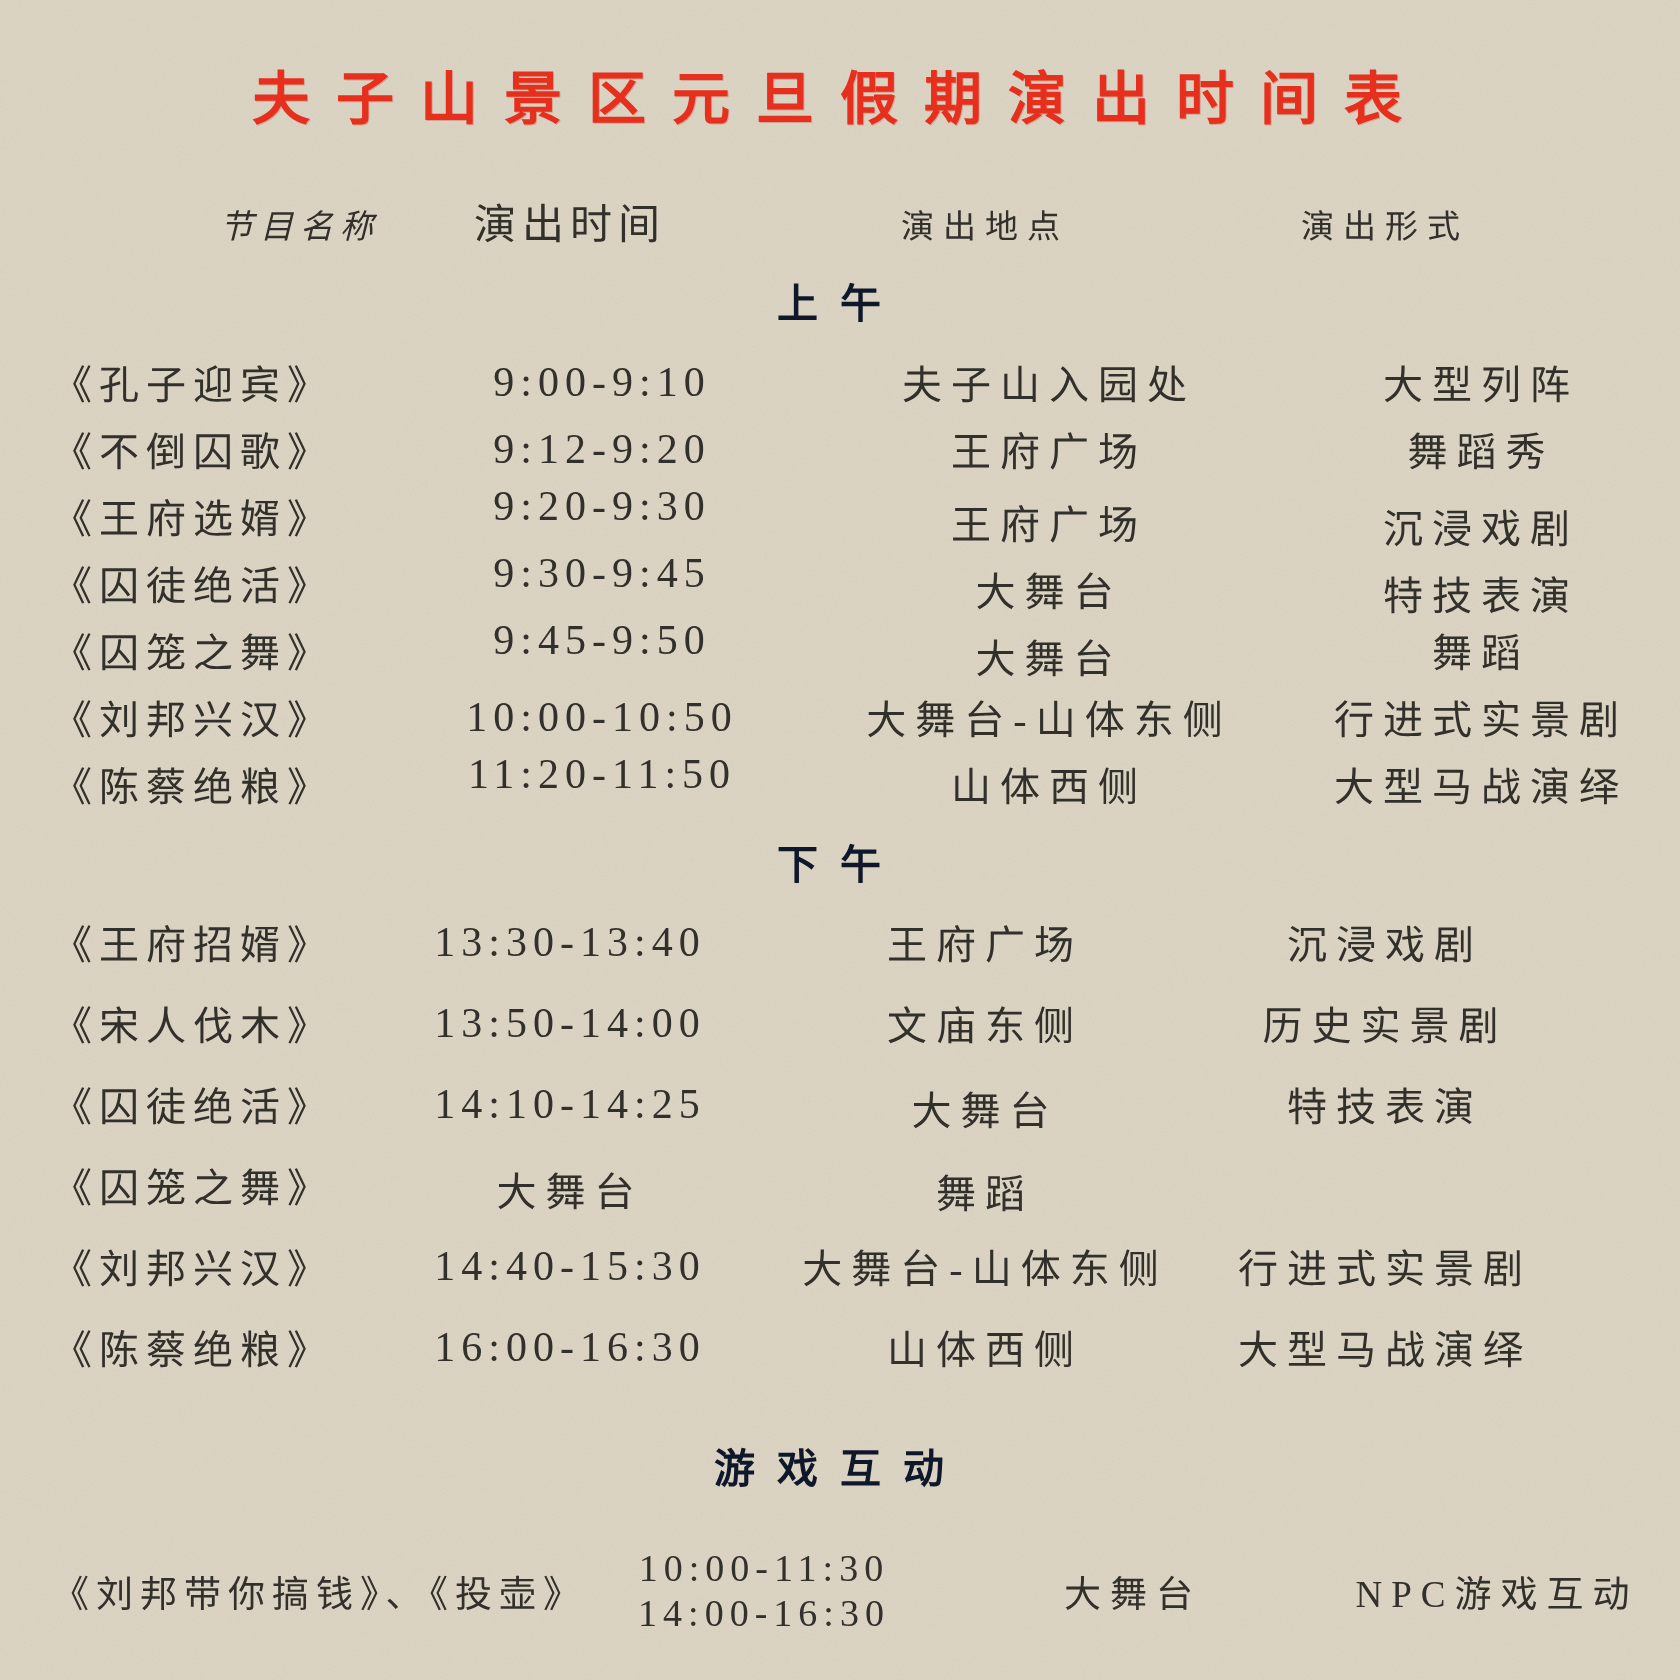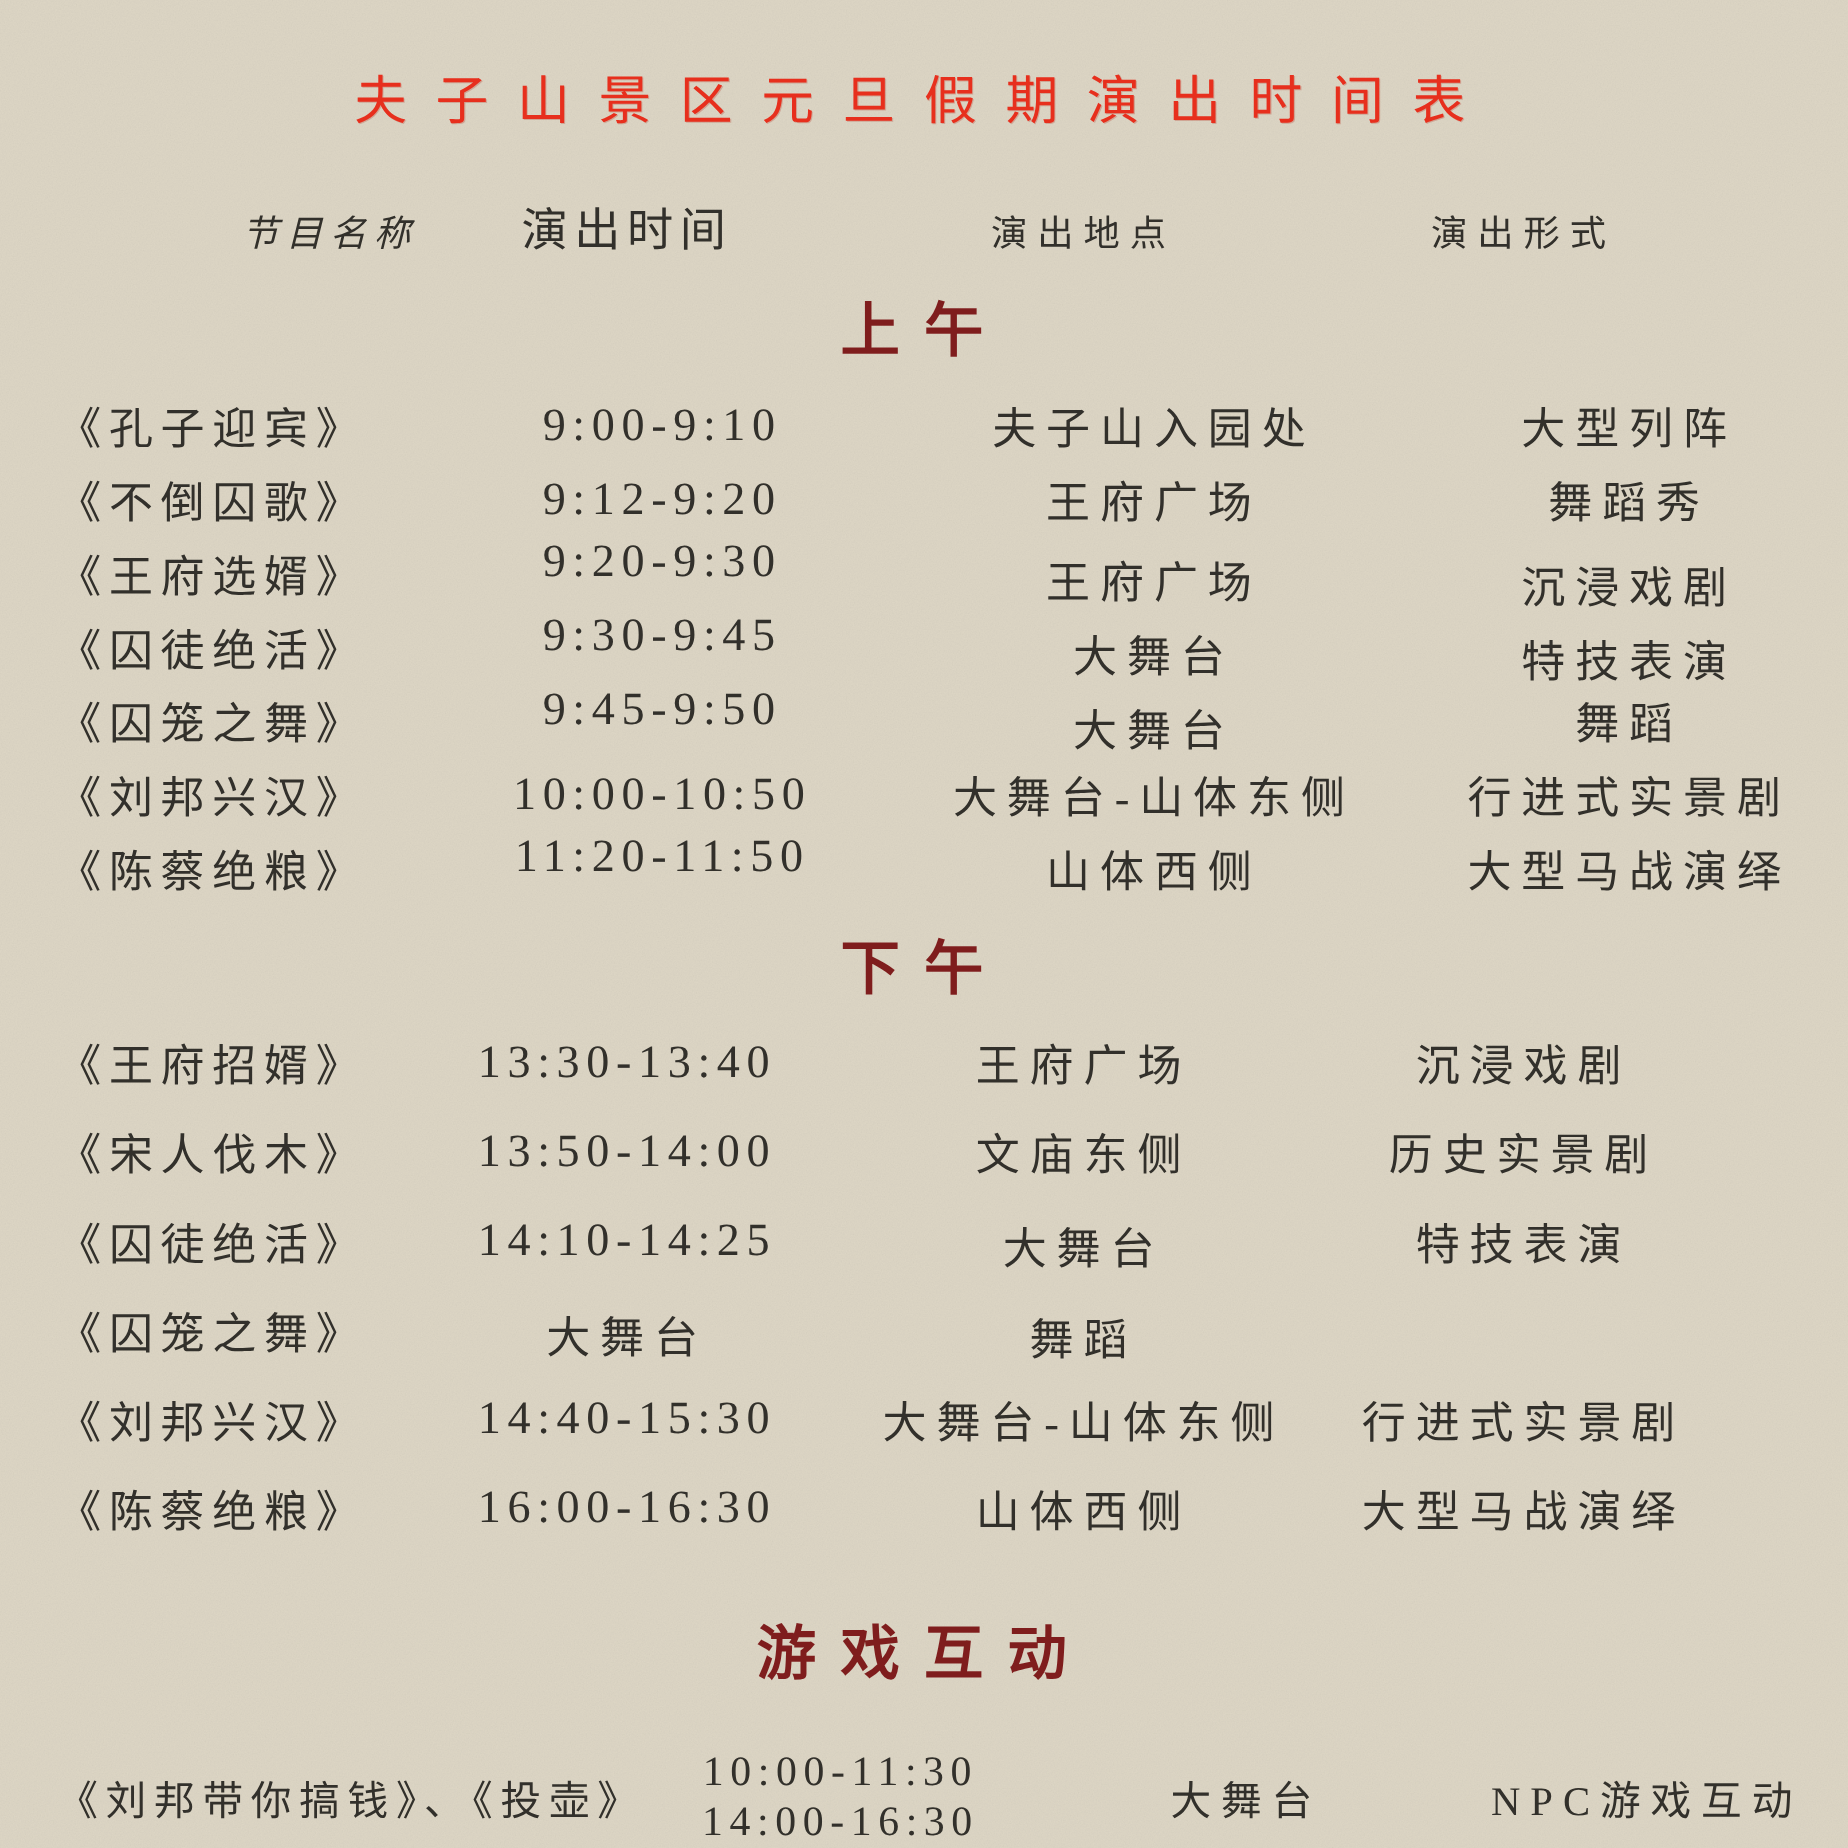--- a/index.html
+++ b/index.html
@@ -27,41 +27,41 @@
   .poster {
     position: relative;
     width: 100%;
     height: 100%;
     box-sizing: border-box;
     padding: 30px 40px 0 40px;
   }
   .poster-title {
     margin: 22px 0 0 0;
     text-align: center;
-    font-size: 48px;
-    font-weight: 400;
+    font-size: 58px;
+    font-weight: 700;
     letter-spacing: 26px;
     color: #e72f1d;
     text-shadow: 1px 1px 0 rgba(180,30,15,0.25);
     font-family: "Liberation Serif", "DejaVu Serif", serif;
   }
   .thead {
     display: grid;
     grid-template-columns: 340px 380px 450px 350px;
     margin-top: 64px;
     font-size: 33px;
     letter-spacing: 10px;
   }
   .thead .cell { text-align: center; }
   .thead .cell-name { text-align: right; padding-left: 45px; font-style: italic; }
   .section-label {
     text-align: center;
-    color: #7f1d1d;
+    color: #0f172a;
     font-weight: 700;
-    font-size: 54px;
+    font-size: 41px;
     letter-spacing: 22px;
     margin: 0;
   }
   .sec-0 .section-label { margin: 20px 0 18px 0; }
   .sec-1 .section-label { margin: 14px 0 10px 0; }
   .sec-2 .section-label { margin: 48px 0 36px 0; }
   .row {
     display: grid;
     grid-template-columns: 340px 380px 450px 350px;
     align-items: center;

